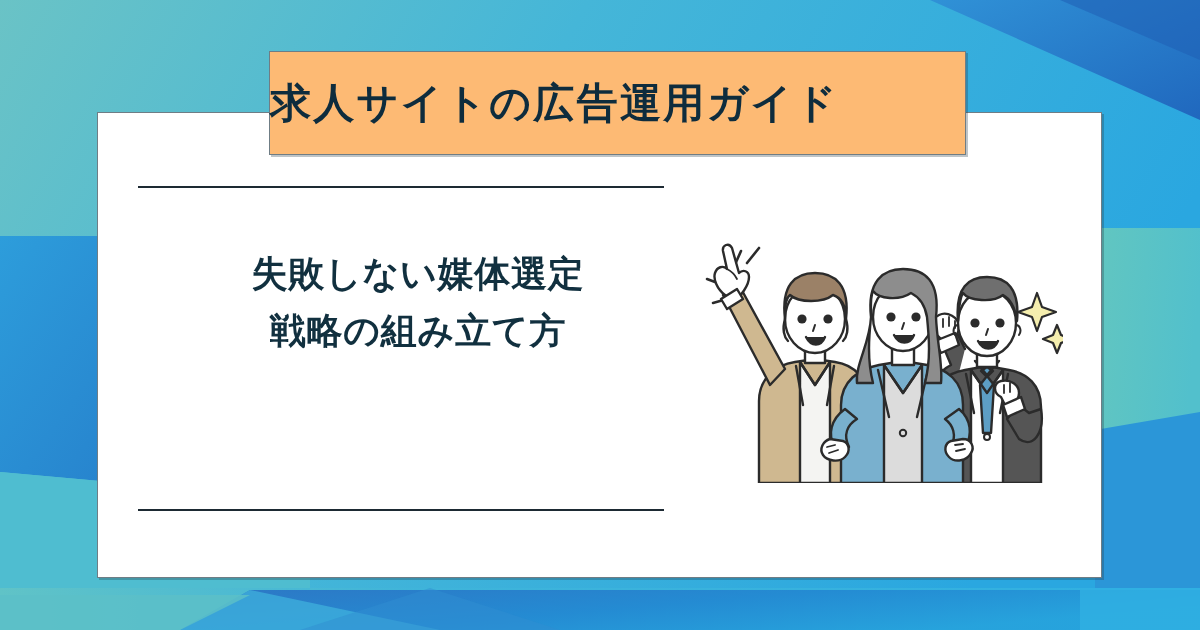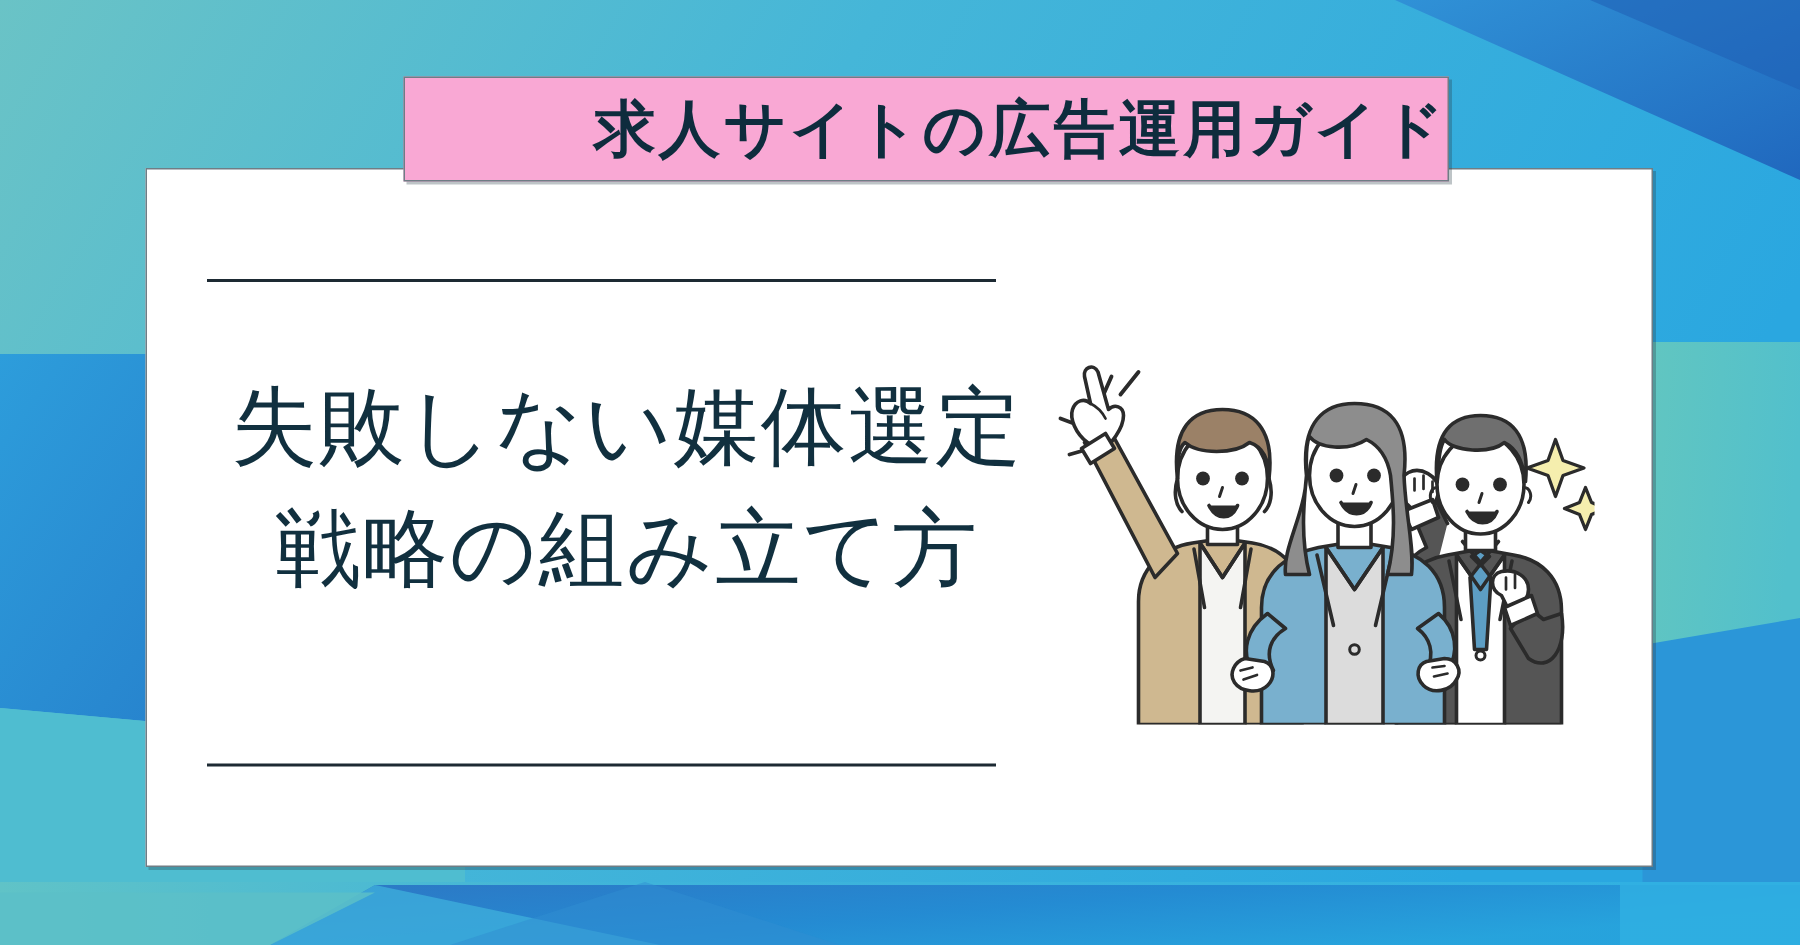--- a/index.html
+++ b/index.html
@@ -25,40 +25,40 @@
   }
   .rule{
     position:absolute;left:40px;width:526px;height:0;
     border-top:2px solid #1d2a33;
   }
   .rule-top{top:73px;}
   .rule-bottom{top:396px;}
 
   
   .header-box{
-    position:absolute;left:269px;top:51px;width:697px;height:70px;
-    background:#f9a8d4;
+    position:absolute;left:269px;top:51px;width:697px;height:104px;
+    background:#fdba74;
     border:1px solid #6f7d85;
     box-shadow:2px 2px 0 rgba(40,60,70,.30);
     box-sizing:border-box;
-    display:flex;align-items:center;justify-content:flex-end;
+    display:flex;align-items:center;justify-content:flex-start;
     z-index:6;
   }
   .header-text{
     font-size:41px;font-weight:700;color:#0e2c3d;
     letter-spacing:.055em;line-height:1;white-space:nowrap;
   }
 
   
   .title-block{
     position:absolute;left:40px;top:140px;width:560px;
     z-index:4;text-align:center;
   }
   .title-line{
-    font-size:57px;font-weight:400;color:#11303f;
+    font-size:36px;font-weight:700;color:#11303f;
     letter-spacing:.02em;line-height:1.14;white-space:nowrap;
   }
   .title-line-2{margin-top:16px;text-align:center;}
 
   
   .illustration{
     position:absolute;left:565px;top:120px;width:400px;height:250px;
     z-index:3;
   }
   .illustration svg{display:block;width:100%;height:100%;}

